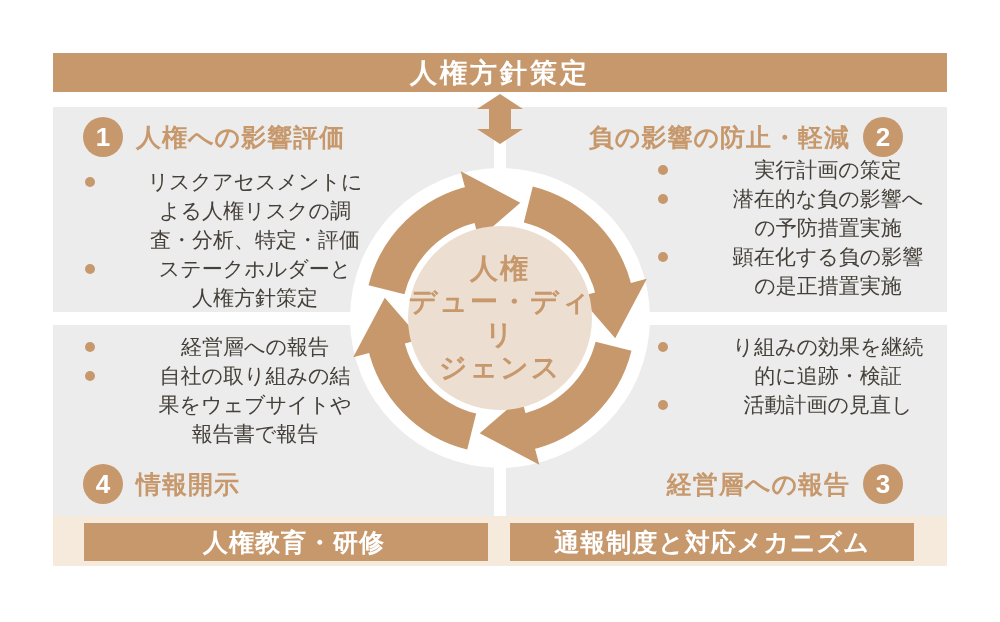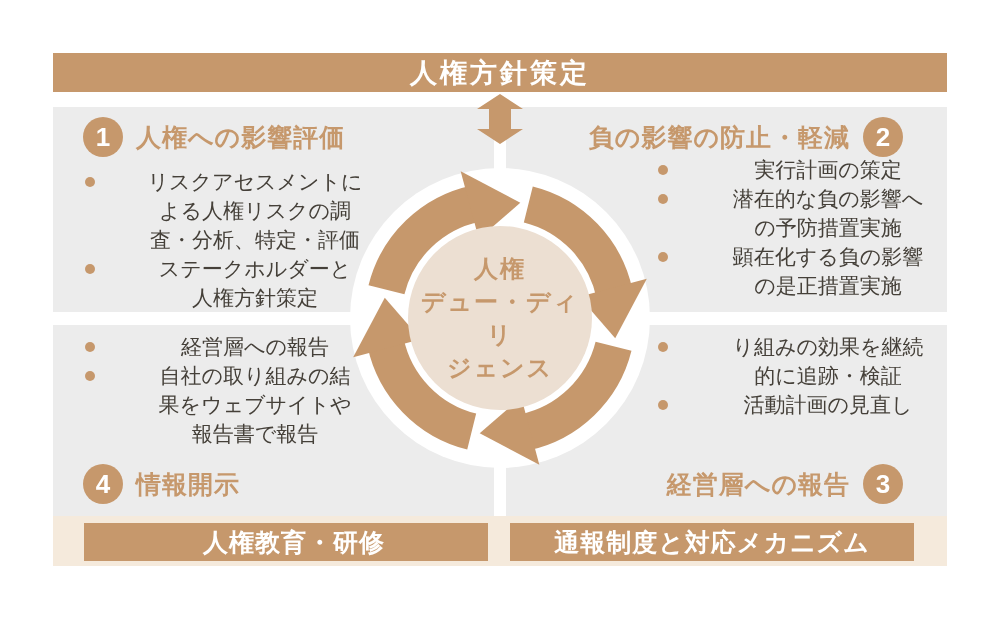--- a/index.html
+++ b/index.html
@@ -53,21 +53,21 @@
     display:flex;align-items:center;justify-content:center;}
   .bot-banner.left{left:84px;padding-left:16px;}
   .bot-banner.right{left:510px;}
   .bot-banner span{color:#fff;font-size:25px;font-weight:bold;letter-spacing:1px;}
 
   
   .white-circle{position:absolute;left:350px;top:168px;width:300px;height:300px;border-radius:50%;background:#fff;}
   .ring-svg{position:absolute;left:350px;top:168px;width:300px;height:300px;}
   .center-circle{position:absolute;left:408px;top:226px;width:184px;height:184px;border-radius:50%;
     background:var(--beige);display:flex;align-items:center;justify-content:center;}
-  .center-text{color:var(--tan);font-size:24px;font-weight:bold;line-height:33px;
+  .center-text{color:var(--tan);font-size:28px;font-weight:bold;line-height:33px;
     letter-spacing:2px;text-align:center;}
   .center-text span{display:block;}
 
   .updown{position:absolute;left:477px;top:94px;width:46px;height:50px;}
 </style>
 </head>
 <body>
 
 <div class="page">
 

